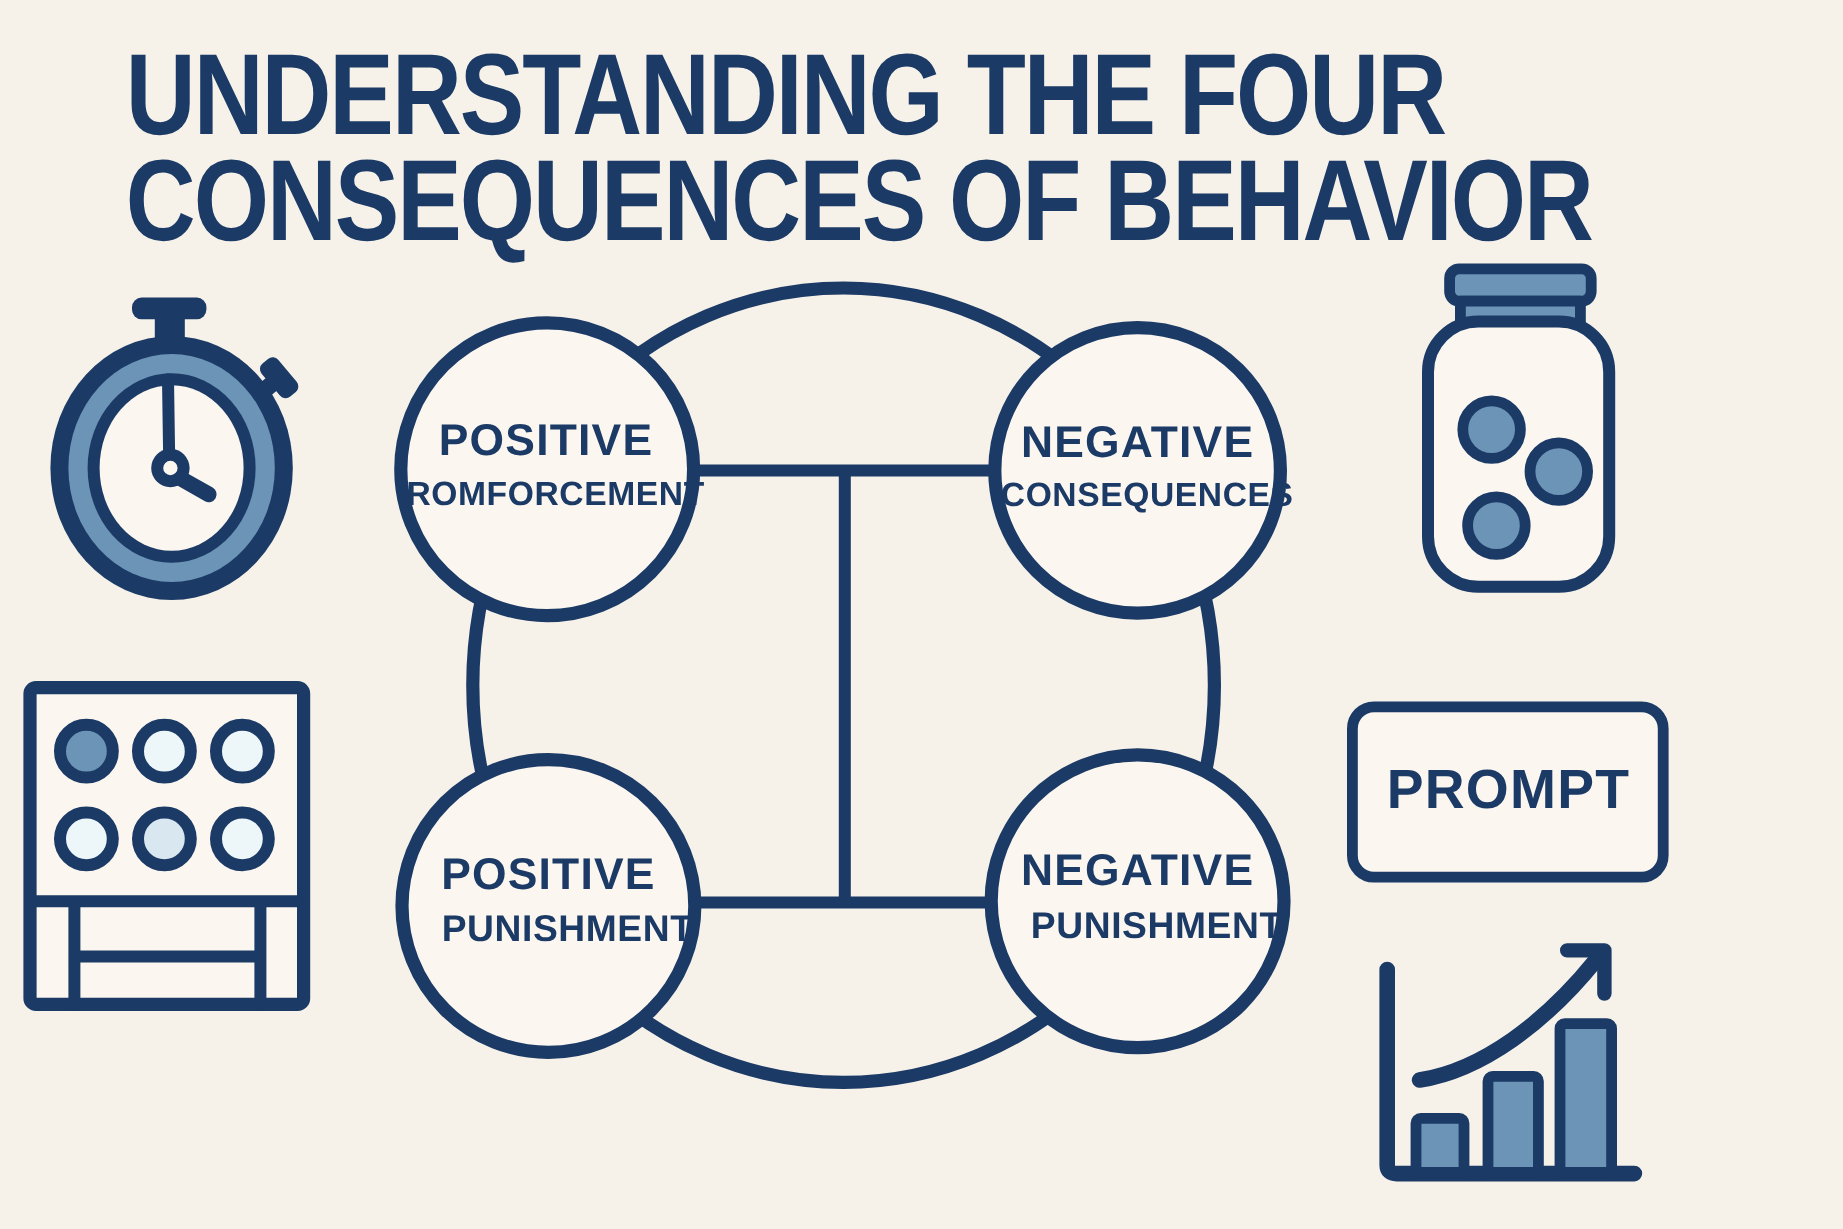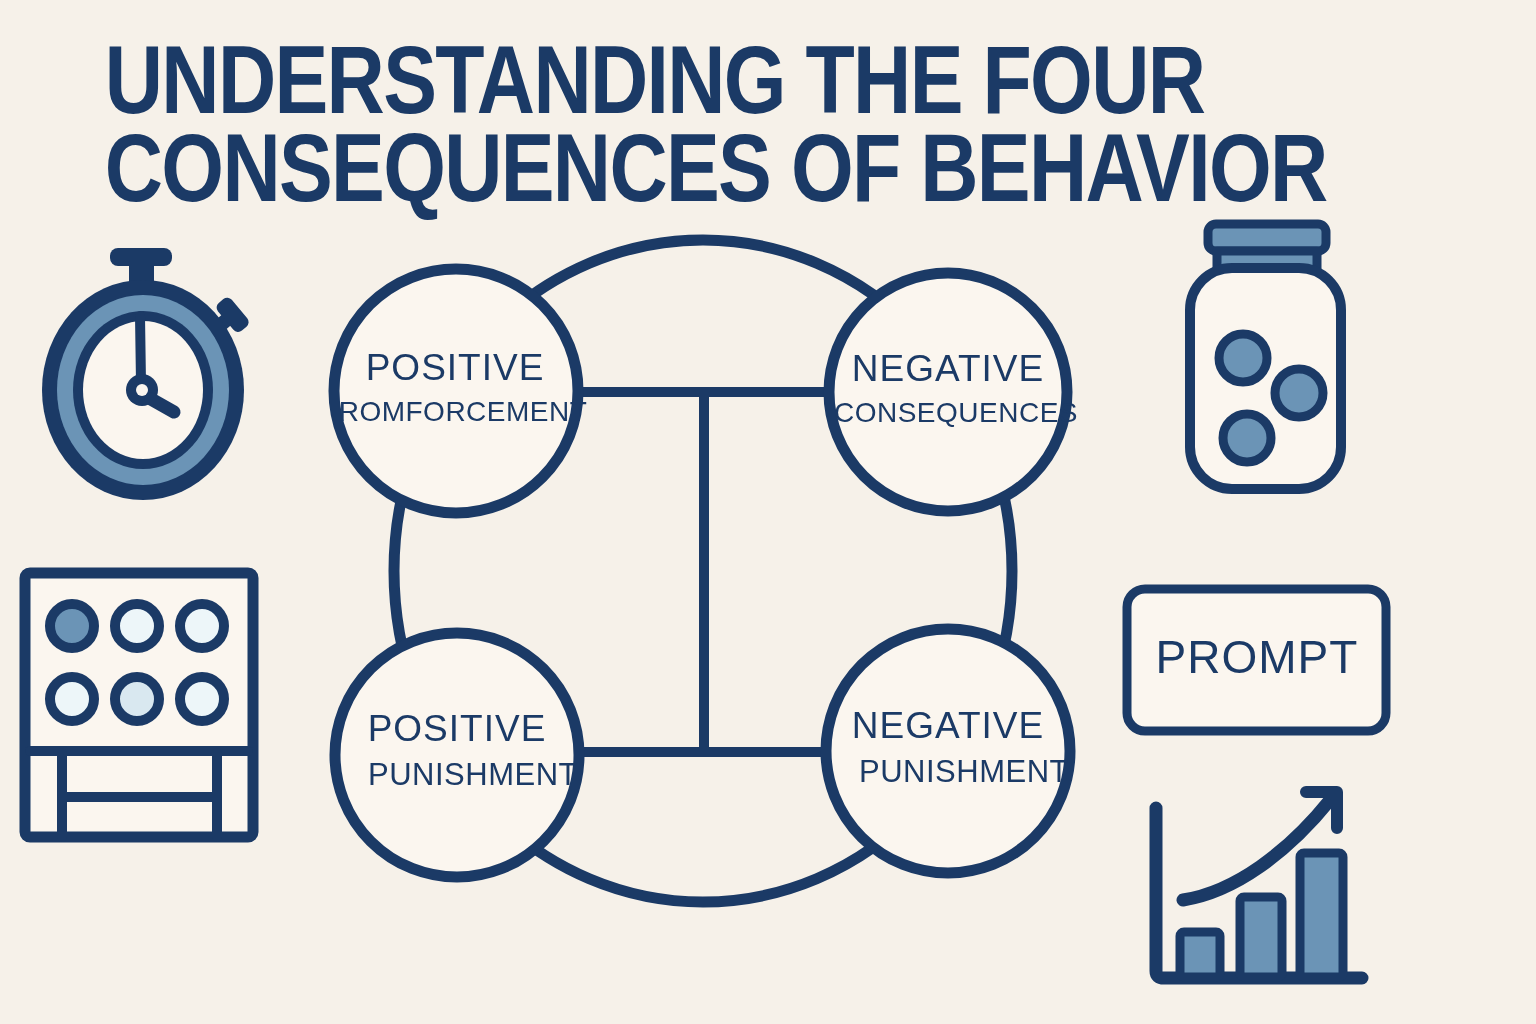--- a/index.html
+++ b/index.html
@@ -39,32 +39,32 @@
   .sn{stroke:var(--navy);fill:none;stroke-linecap:round;stroke-linejoin:round;}
   .fn{fill:var(--navy);stroke:none;}
   .fs{fill:var(--steel-blue);}
   .fc{fill:var(--circle-fill);}
 
   
   .quad-label{
     position:absolute;
     transform:translate(-50%,-50%);
     display:flex;flex-direction:column;align-items:center;
-    color:var(--navy);font-weight:400;text-align:right;
+    color:var(--navy);font-weight:700;text-align:right;
     white-space:nowrap;
   }
   .quad-label .l1{font-size:37px;letter-spacing:1px;}
   .quad-label .l2{font-size:28px;letter-spacing:0.5px;margin-top:7px;padding-left:16px;}
   .quad-label .l2.big2{font-size:31px;margin-left:16px;}
 
   
   .prompt-label{
     position:absolute;left:1257px;top:657px;
     transform:translate(-50%,-50%);
-    color:var(--navy);font-weight:400;
+    color:var(--navy);font-weight:700;
     font-size:46px;letter-spacing:1px;white-space:nowrap;
   }
 </style>
 </head>
 <body>
 
 <div class="canvas">
 
   <header class="title">
     <span class="title-line">UNDERSTANDING THE FOUR</span>

